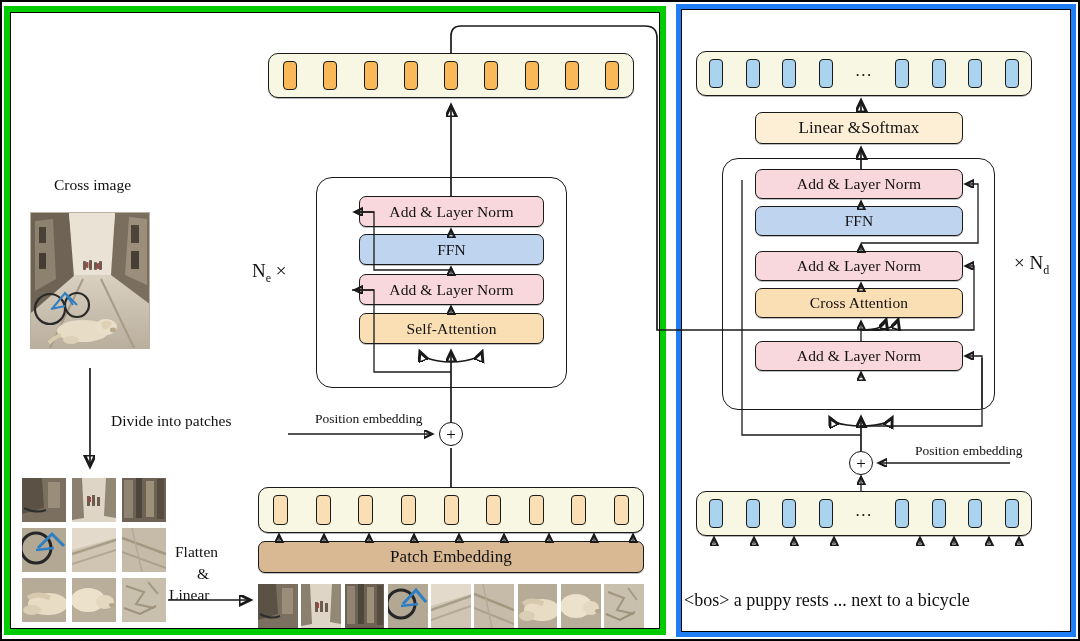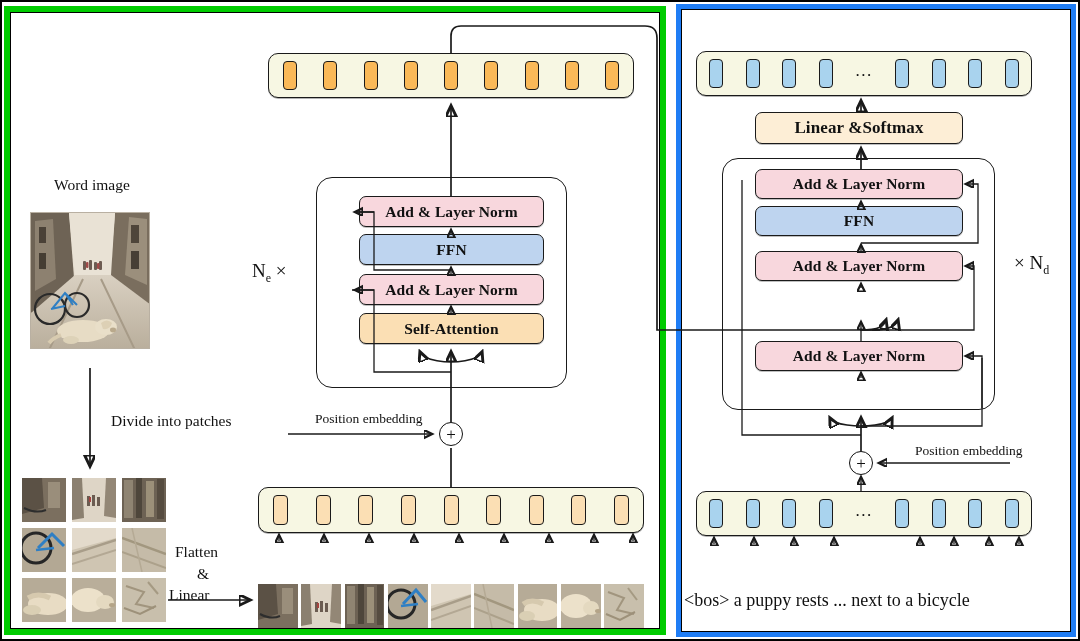--- a/index.html
+++ b/index.html
@@ -51,21 +51,20 @@
     border: 1.6px solid #1a1a1a;
     border-radius: 7px;
     display: flex;
     align-items: center;
     justify-content: center;
     font-size: 15.5px;
     color: #111;
     letter-spacing: .1px;
     white-space: nowrap;
     box-shadow: 0 1px 0 rgba(0,0,0,.25);
-    font-weight: bold;
   }
   .box.pink   { background: #f8d7dd; }
   .box.blue   { background: #bed4ef; }
   .box.orange { background: #fbdfb4; }
   .box.cream  { background: #fdeed6; }
   .box.tan    { background: #d9b894; }
   .box.periwinkle { background: #c2d4f0; }
 
   
   .token-strip {
@@ -158,21 +157,21 @@
   <div class="outer-frame"></div>
 
   <div class="panel" id="encoder-panel">
     <div class="panel-inner"></div>
   </div>
 
   <div class="panel" id="decoder-panel">
     <div class="panel-inner"></div>
   </div>
 
-  <div class="label" style="left:54px; top:176px;">Word image</div>
+  <div class="label" style="left:54px; top:176px;">Cross image</div>
 
   <div class="photo" style="left:30px; top:212px; width:120px; height:137px; border:1px solid #b9b0a2;">
     <svg width="120" height="137" viewBox="0 0 120 137">
       <defs>
         <linearGradient id="skyG" x1="0" y1="0" x2="0" y2="1">
           <stop offset="0%" stop-color="#efe7da"></stop>
             <stop offset="100%" stop-color="#d8cfc0"></stop>
         </linearGradient>
         <linearGradient id="groundG" x1="0" y1="0" x2="0" y2="1">
           <stop offset="0%" stop-color="#d9d0c1"></stop>
@@ -394,20 +393,21 @@
     <div class="photo" style="position:relative;width:40px;height:44px;">
       <svg width="40" height="44" viewBox="0 0 40 44">
           <rect width="40" height="44" fill="#c8bfac"></rect>
           <path d="M4,8 L20,14 L13,26 L30,30" stroke="#a1957e" stroke-width="2" fill="none"></path>
           <path d="M2,30 L16,36 L31,28" stroke="#9d917a" stroke-width="2" fill="none"></path>
           <path d="M24,4 L33,16" stroke="#a59a83" stroke-width="2" fill="none"></path>
         </svg>
     </div>
   </div>
 
+  <div class="box tan" style="left:258px; top:541px; width:386px; height:32px; font-size:17px;">Patch Embedding</div>
 
   <div class="token-strip" style="left:258px; top:487px; width:386px; height:46px; padding:0 14px; justify-content:space-between;">
     <div class="tok orange" style="width:15px;height:30px;background:#fbdfb4;"></div>
     <div class="tok orange" style="width:15px;height:30px;background:#fbdfb4;"></div>
     <div class="tok orange" style="width:15px;height:30px;background:#fbdfb4;"></div>
     <div class="tok orange" style="width:15px;height:30px;background:#fbdfb4;"></div>
     <div class="tok orange" style="width:15px;height:30px;background:#fbdfb4;"></div>
     <div class="tok orange" style="width:15px;height:30px;background:#fbdfb4;"></div>
     <div class="tok orange" style="width:15px;height:30px;background:#fbdfb4;"></div>
     <div class="tok orange" style="width:15px;height:30px;background:#fbdfb4;"></div>
@@ -454,20 +454,21 @@
     <div class="tok bluetok" style="width:14px;height:29px;"></div>
   </div>
 
   <div class="box cream" style="left:755px; top:112px; width:208px; height:32px; font-size:17px;">Linear &amp;Softmax</div>
 
   <div class="group-box" style="left:722px; top:158px; width:273px; height:252px;"></div>
 
   <div class="box pink" style="left:755px; top:169px; width:208px; height:30px;">Add &amp; Layer Norm</div>
   <div class="box blue" style="left:755px; top:206px; width:208px; height:30px;">FFN</div>
   <div class="box pink" style="left:755px; top:251px; width:208px; height:30px;">Add &amp; Layer Norm</div>
+  <div class="box orange" style="left:755px; top:288px; width:208px; height:30px;">Cross Attention</div>
   <div class="box pink" style="left:755px; top:341px; width:208px; height:30px;">Add &amp; Layer Norm</div>
 
   <div class="nx" style="left:1014px; top:252px;">
     <span>×</span>
     <span>N</span><sub>d</sub>
   </div>
 
   <div class="label small" style="left:895px; top:443px;">Position embedding</div>
   <div class="plus" style="left:849px; top:451px; width:24px; height:24px;">+</div>
 

